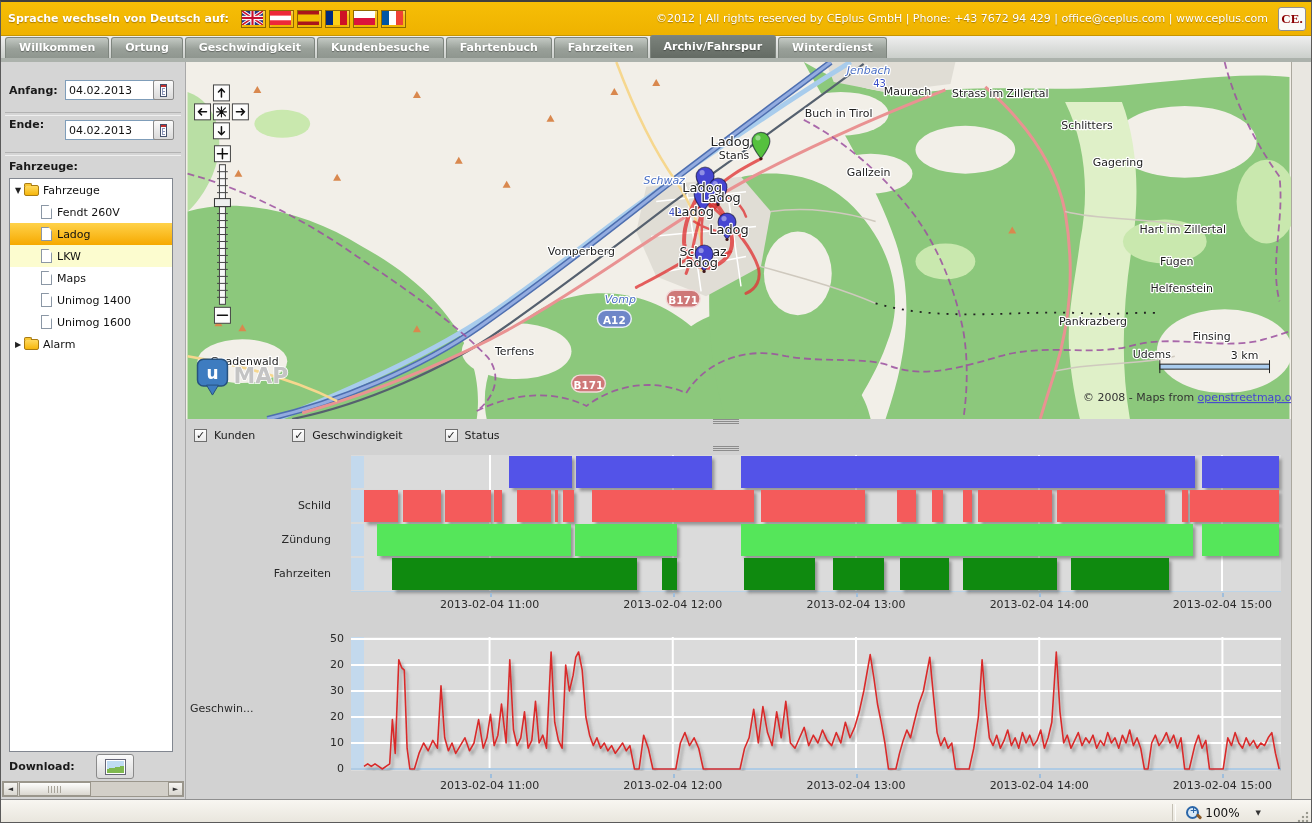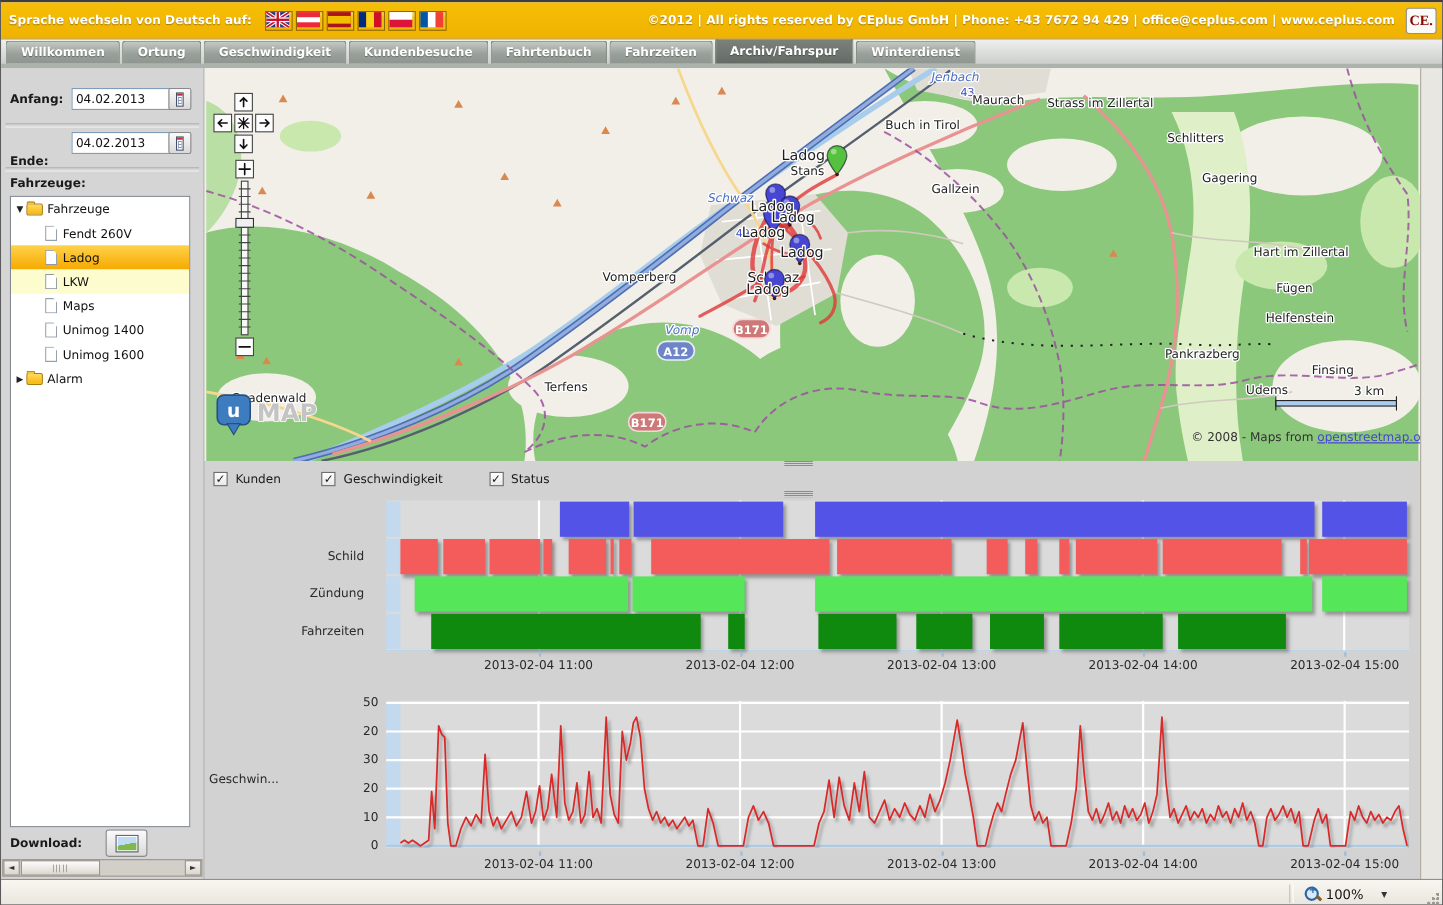--- a/index.html
+++ b/index.html
@@ -5,21 +5,21 @@
   html,body{margin:0;padding:0;background:#888;}
   #app{position:relative;width:1312px;height:823px;background:#D4D4D4;
        font-family:"DejaVu Sans","Liberation Sans",sans-serif;overflow:hidden;
        box-sizing:border-box;border:1px solid #5A5A5A;border-top:2px solid #3E3E3E;}
   
   #hdr{position:absolute;left:0;top:0;width:100%;height:33px;background:linear-gradient(#F6BE06,#EFB200);
        border-bottom:1px solid #C79500;display:flex;align-items:center;}
   #hdr .lang{margin-left:7px;color:#fff;font-size:11px;font-weight:bold;text-shadow:0 1px 1px rgba(120,80,0,.6);}
   #flags{display:flex;gap:3px;margin-left:12px;}
   .flag{width:23px;height:16px;border:1px solid rgba(60,40,0,.55);box-shadow:inset 0 3px 3px rgba(255,255,255,.35);display:inline-block;line-height:0;}
-  #hdr .copy{margin-left:auto;color:#fff;font-size:11px;font-weight:bold;text-shadow:0 1px 1px rgba(120,80,0,.6);}
+  #hdr .copy{margin-left:auto;color:#fff;font-size:11px;font-weight:normal;text-shadow:0 1px 1px rgba(120,80,0,.6);}
   #celogo{margin:0 5px 0 10px;width:26px;height:22px;background:#FAFAF6;border:1px solid #8F8F8F;border-radius:3px;
           display:flex;align-items:center;justify-content:center;font-family:"Liberation Serif",serif;
           font-weight:bold;font-size:13px;color:#8B0000;}
   
   #tabbar{position:absolute;left:0;top:34px;width:100%;height:26px;background:linear-gradient(#EFEFEF,#CBCFCB);
           border-bottom:4px solid #ACB2AC;box-sizing:border-box;display:flex;align-items:flex-end;padding-left:4px;}
   .tab{height:20px;line-height:20px;padding:0 13px;margin:0 2px 0 0;background:linear-gradient(#C3C9C3,#99A099 55%,#8F968F);
        border:1px solid #7E857E;border-bottom:none;border-radius:3px 3px 0 0;color:#fff;font-weight:bold;font-size:11px;
        text-shadow:0 1px 1px rgba(0,0,0,.35);cursor:pointer;white-space:nowrap;}
   .tab.active{background:linear-gradient(#7B827B,#646B64);height:22px;line-height:22px;margin-top:12px;}
@@ -179,21 +179,21 @@
 
   <div id="content">
 
     <div id="sidebar">
       <span class="slabel" style="top:22px">Anfang:</span>
       <input class="dinput" style="top: 18px;" value="04.02.2013">
       <button class="calbtn" style="top:18px">
           <span class="calico"></span>
         </button>
       <div class="sep" style="top:50px"></div>
-      <span class="slabel" style="top:78px">Ende:</span>
+      <span class="slabel" style="top:56px">Ende:</span>
       <input class="dinput" style="top: 58px;" value="04.02.2013">
       <button class="calbtn" style="top:58px">
           <span class="calico"></span>
         </button>
       <div class="sep" style="top:90px"></div>
       <span class="slabel" style="top:98px">Fahrzeuge:</span>
       <div id="tree">
           <div class="titem " style="padding-left: 2px;">
             <span class="twisty">▼</span>
             <span class="fold"></span>

